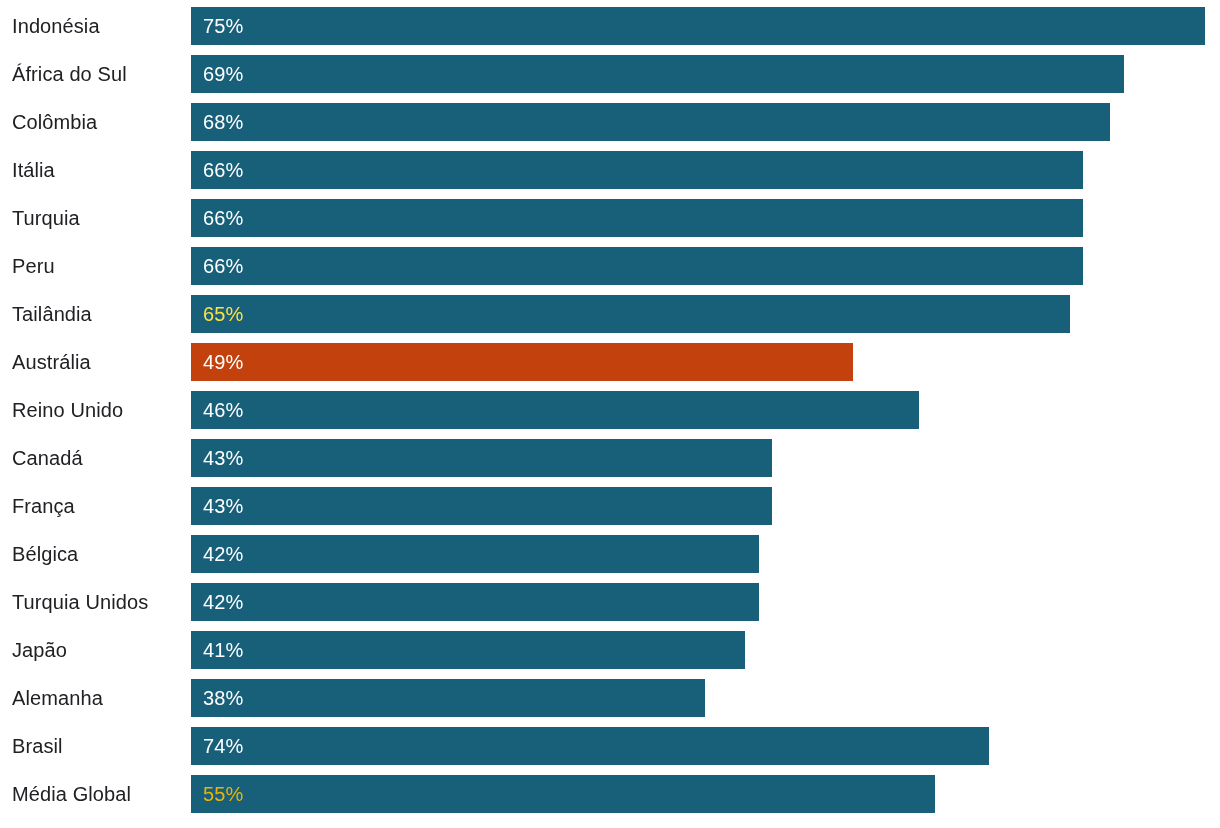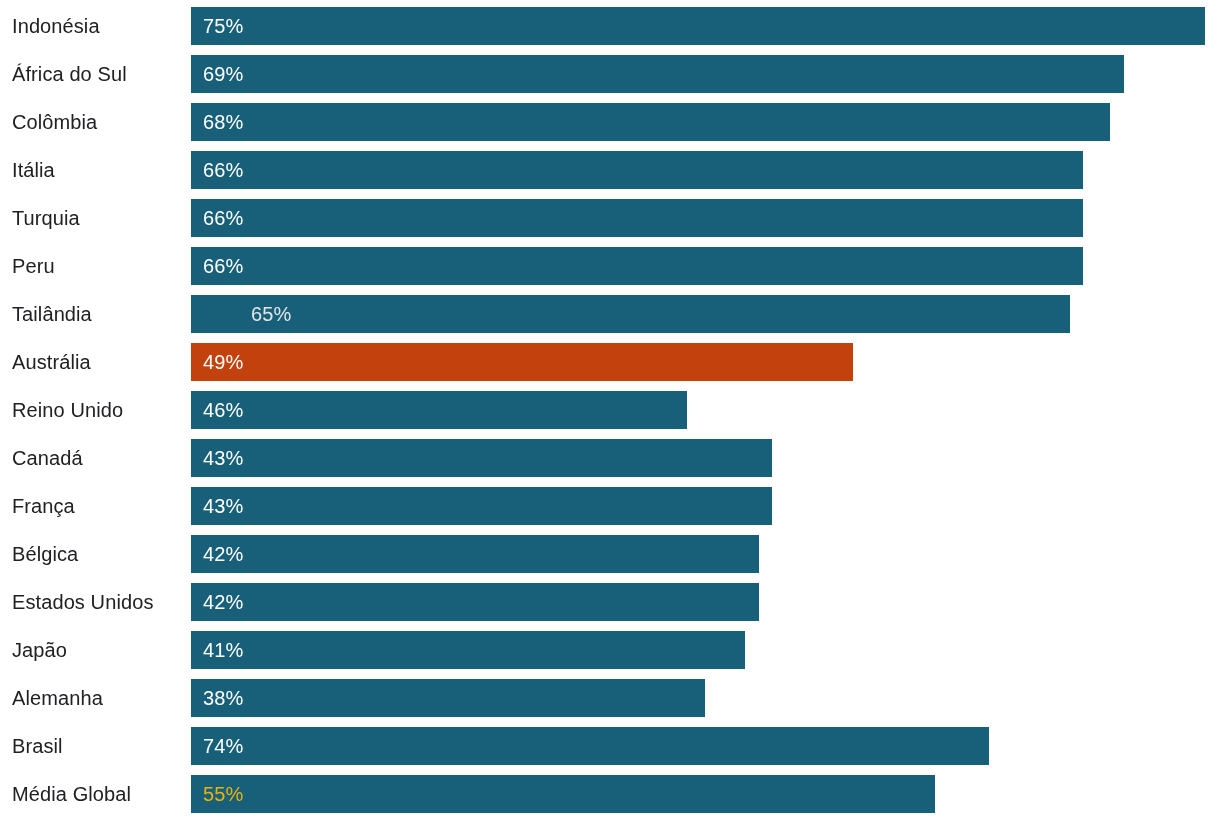--- a/index.html
+++ b/index.html
@@ -117,36 +117,36 @@
         <div class="bar-track">
           <div class="bar" style="width: 892.32px; background: rgb(24, 96, 122);">
             <span class="bar-value" style="color: rgb(255, 255, 255);">66%</span>
           </div>
         </div>
       </div>
       <div class="row">
         <div class="cat-label">Tailândia</div>
         <div class="bar-track">
           <div class="bar" style="width: 878.8px; background: rgb(24, 96, 122);">
-            <span class="bar-value" style="color: #e5e5e5; margin-left: 48px;">65%</span>
+            <span class="bar-value" style="color: #fde047;">65%</span>
           </div>
         </div>
       </div>
       <div class="row">
         <div class="cat-label">Austrália</div>
         <div class="bar-track">
           <div class="bar" style="width: 662.48px; background: #c2410c;">
             <span class="bar-value" style="color: rgb(255, 255, 255);">49%</span>
           </div>
         </div>
       </div>
       <div class="row">
         <div class="cat-label">Reino Unido</div>
         <div class="bar-track">
-          <div class="bar" style="width: 496px; background: rgb(24, 96, 122);">
+          <div class="bar" style="width: 728px; background: rgb(24, 96, 122);">
             <span class="bar-value" style="color: rgb(255, 255, 255);">46%</span>
           </div>
         </div>
       </div>
       <div class="row">
         <div class="cat-label">Canadá</div>
         <div class="bar-track">
           <div class="bar" style="width: 581.36px; background: rgb(24, 96, 122);">
             <span class="bar-value" style="color: rgb(255, 255, 255);">43%</span>
           </div>
@@ -162,21 +162,21 @@
       </div>
       <div class="row">
         <div class="cat-label">Bélgica</div>
         <div class="bar-track">
           <div class="bar" style="width: 567.84px; background: rgb(24, 96, 122);">
             <span class="bar-value" style="color: rgb(255, 255, 255);">42%</span>
           </div>
         </div>
       </div>
       <div class="row">
-        <div class="cat-label">Estados Unidos</div>
+        <div class="cat-label">Turquia Unidos</div>
         <div class="bar-track">
           <div class="bar" style="width: 567.84px; background: rgb(24, 96, 122);">
             <span class="bar-value" style="color: rgb(255, 255, 255);">42%</span>
           </div>
         </div>
       </div>
       <div class="row">
         <div class="cat-label">Japão</div>
         <div class="bar-track">
           <div class="bar" style="width: 554.32px; background: rgb(24, 96, 122);">

